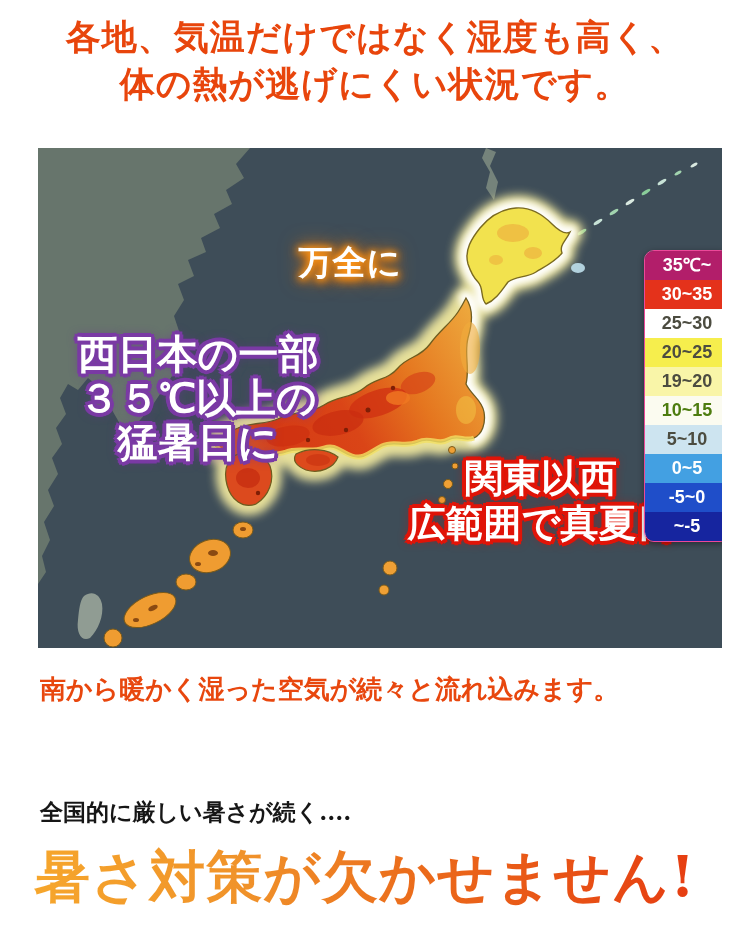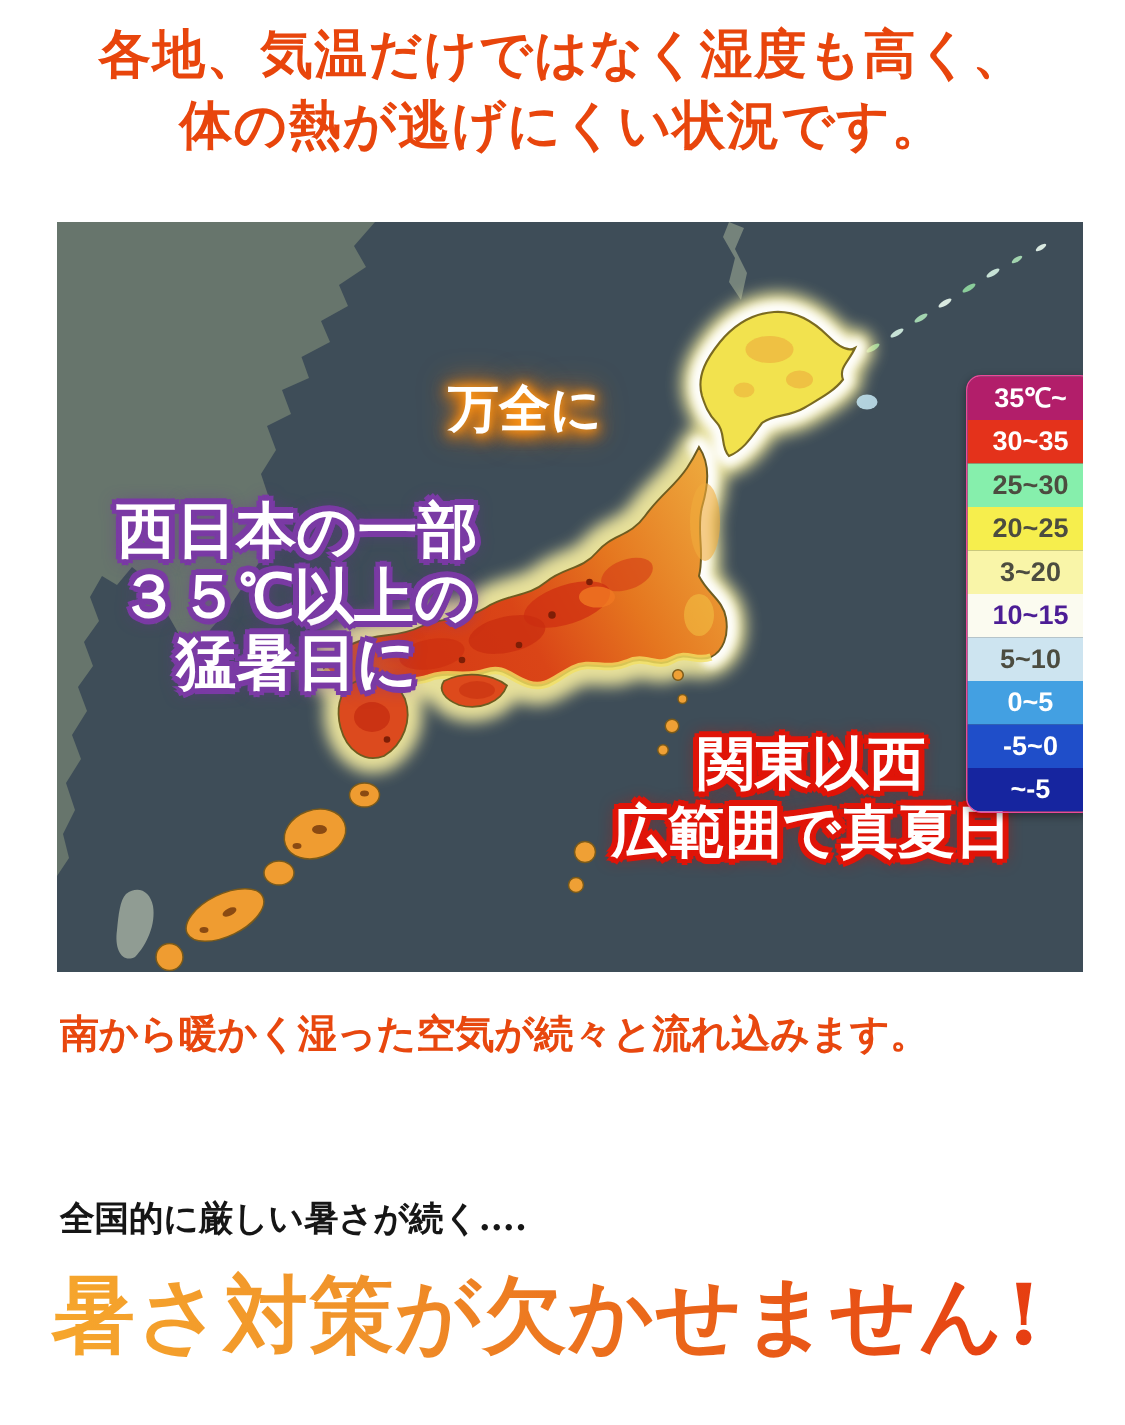--- a/index.html
+++ b/index.html
@@ -19,27 +19,27 @@
     box-shadow:0 2px 5px rgba(0,0,0,.35);}
   .map-titlebar{margin:6px 6px 0 6px;background:#3a3a38;color:#fff;
     font-size:23px;font-weight:bold;text-align:center;padding:5px 4px;letter-spacing:1px;}
   .map-date{color:#333;font-size:19px;font-weight:bold;text-align:right;padding:3px 12px 4px 0;}
 
   .ov{position:absolute;text-align:center;font-weight:bold;white-space:nowrap;}
   .glow-orange{color:#fff;text-shadow:0 0 6px #ff9d1f,0 0 14px #f78a12,0 0 22px #f57d05,
     2px 2px 10px #f07f0a,-2px 2px 10px #f07f0a;}
   .ov-center{left:172px;top:90px;width:280px;}
   .ov-center .l1{font-size:52px;letter-spacing:3px;line-height:1.05;}
-  .ov-center .l2{font-size:34px;line-height:1.0;margin-top:18px;}
+  .ov-center .l2{font-size:34px;line-height:1.0;margin-top:7px;}
   .outline-purple{color:#fff;text-shadow:-3px -3px 0 #7a3aa4,3px -3px 0 #7a3aa4,-3px 3px 0 #7a3aa4,
     3px 3px 0 #7a3aa4,0 -4px 0 #7a3aa4,0 4px 0 #7a3aa4,-4px 0 0 #7a3aa4,4px 0 0 #7a3aa4,0 0 11px #6c2f96;}
   .ov-west{left:20px;top:184px;width:280px;font-size:40px;line-height:1.1;}
   .outline-red{color:#fff;text-shadow:-3px -3px 0 #e01408,3px -3px 0 #e01408,-3px 3px 0 #e01408,
     3px 3px 0 #e01408,0 -4px 0 #e01408,0 4px 0 #e01408,-4px 0 0 #e01408,4px 0 0 #e01408,0 0 11px #c01008;}
-  .ov-east{left:368px;top:308px;width:270px;font-size:38px;line-height:1.18;margin-top:32px;}
+  .ov-east{left:368px;top:308px;width:270px;font-size:38px;line-height:1.18;}
 
   .legend{position:absolute;left:606px;top:102px;width:84px;border:1px solid #ec4899;
     border-radius:10px;overflow:hidden;box-shadow:0 2px 6px rgba(0,0,0,.4);}
   .legend-band{height:29px;line-height:29px;text-align:center;font-size:18px;font-weight:bold;}
 
   .credit{position:absolute;left:515px;top:455px;width:162px;height:32px;background:#fff;
     border:1px solid #d6d6d6;display:flex;align-items:center;justify-content:center;gap:5px;}
   .credit .agency{font-size:10px;color:#666;letter-spacing:0.5px;}
   .credit .brand{font-size:17px;font-weight:bold;color:#3a3a3a;}
 
@@ -183,24 +183,24 @@
     </div>
 
     <div class="ov ov-east outline-red">
       <div>関東以西</div>
       <div>広範囲で真夏日</div>
     </div>
 
     <div class="legend">
         <div class="legend-band" style="background: rgb(178, 30, 106); color: rgb(255, 255, 255);">35℃~</div>
         <div class="legend-band" style="background: rgb(228, 50, 27); color: rgb(255, 255, 255);">30~35</div>
-        <div class="legend-band" style="background: #86efac; color: rgb(76, 76, 64);">25~30</div>
+        <div class="legend-band" style="background: #ffffff; color: rgb(76, 76, 64);">25~30</div>
         <div class="legend-band" style="background: rgb(246, 238, 77); color: rgb(76, 76, 64);">20~25</div>
-        <div class="legend-band" style="background: rgb(249, 245, 168); color: rgb(76, 76, 64);">3~20</div>
-        <div class="legend-band" style="background: rgb(251, 251, 240); color: #4c1d95;">10~15</div>
+        <div class="legend-band" style="background: rgb(249, 245, 168); color: rgb(76, 76, 64);">19~20</div>
+        <div class="legend-band" style="background: rgb(251, 251, 240); color: #4d7c0f;">10~15</div>
         <div class="legend-band" style="background: rgb(205, 228, 240); color: rgb(76, 76, 64);">5~10</div>
         <div class="legend-band" style="background: rgb(67, 160, 226); color: rgb(255, 255, 255);">0~5</div>
         <div class="legend-band" style="background: rgb(31, 78, 201); color: rgb(255, 255, 255);">-5~0</div>
         <div class="legend-band" style="background: rgb(22, 37, 159); color: rgb(255, 255, 255);">~-5</div>
       </div>
 
   </div>
 
   <div class="para para1">南から暖かく湿った空気が続々と流れ込みます。</div>
   <div class="para para3">全国的に厳しい暑さが続く....</div>

